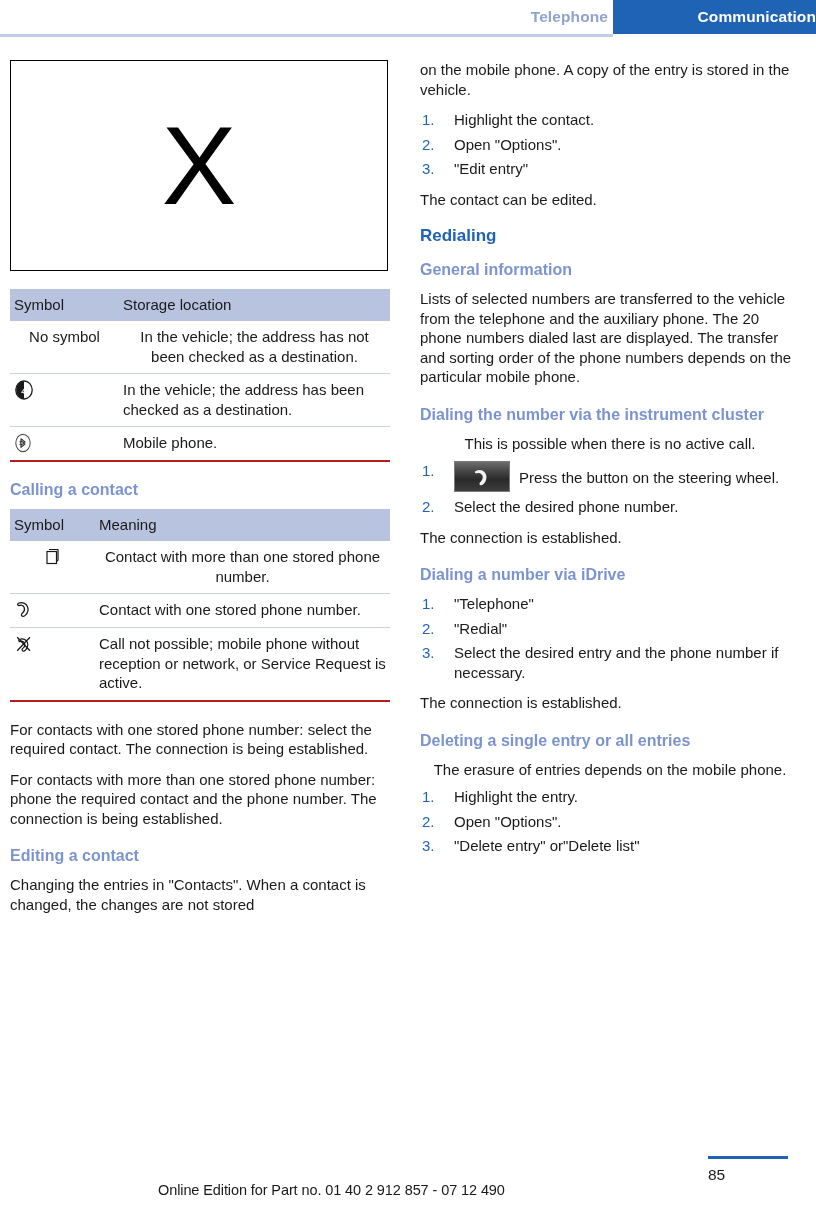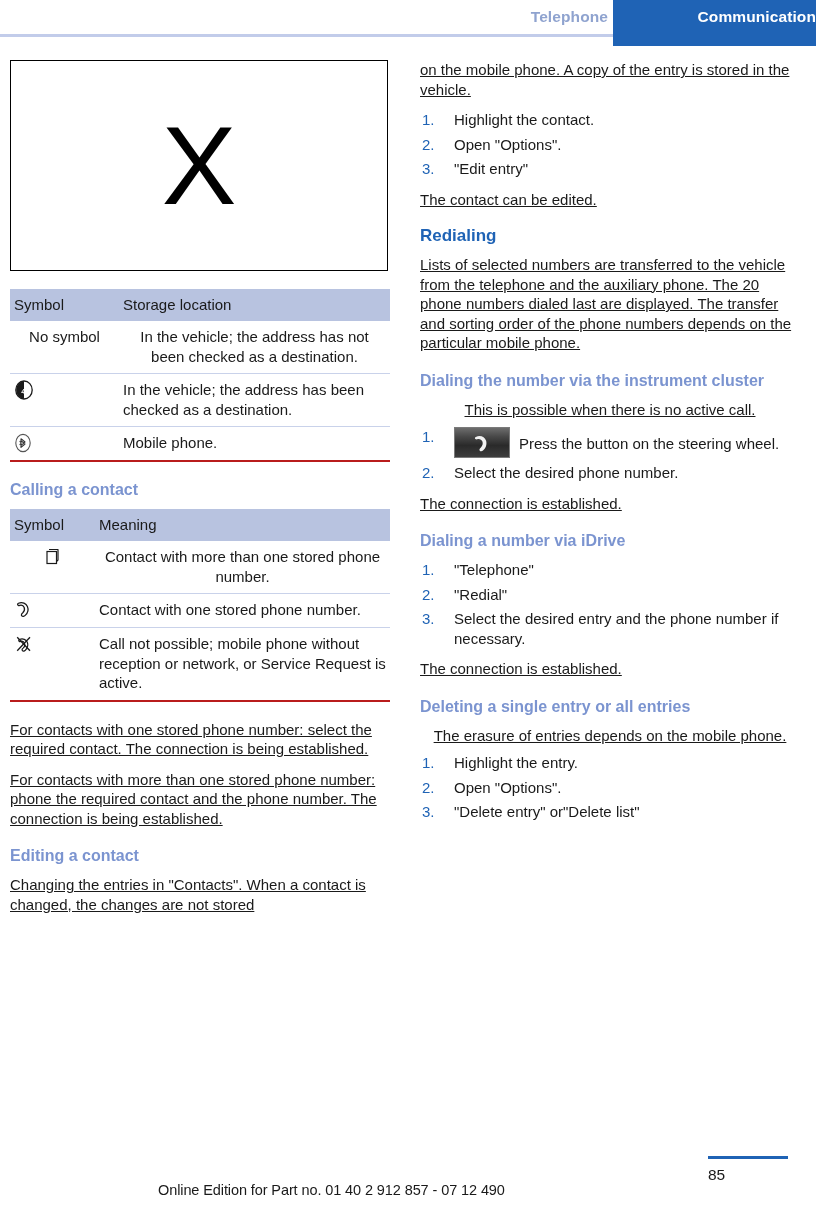--- a/index.html
+++ b/index.html
@@ -33,21 +33,21 @@
     font-size: 15.5px;
     font-weight: bold;
     color: #8fa3cf;
     letter-spacing: 0.1px;
   }
   .hdr-section {
     position: absolute;
     right: 0;
     top: 0;
     width: 203px;
-    height: 46px;
+    height: 34px;
     background: #1f63b5;
     color: #ffffff;
     font-size: 15.5px;
     font-weight: bold;
     line-height: 34px;
     padding-left: 16px;
     box-sizing: border-box;
     letter-spacing: 0.1px;
   }
   .hdr-rule {
@@ -72,21 +72,20 @@
     width: 380px;
     flex: 0 0 380px;
   }
 
   
   p {
     margin: 0 0 11px 0;
     font-size: 15px;
     line-height: 19.5px;
     color: #1a1a1a;
-    text-decoration: underline;
   }
   p.tight { margin-bottom: 8px; text-align: center; }
   h2.head-blue {
     margin: 16px 0 9px 0;
     font-size: 17px;
     font-weight: bold;
     color: #1f63b5;
     line-height: 21px;
   }
   h3.head-light {
@@ -352,20 +351,21 @@
 
     <ol class="steps">
       <li>Highlight the contact.</li>
       <li>Open "Options".</li>
       <li>"Edit entry"</li>
     </ol>
     <p>The contact can be edited.</p>
 
     <h2 class="head-blue">Redialing</h2>
 
+    <h3 class="head-light first">General information</h3>
     <p>Lists of selected numbers are transferred to the vehicle from the telephone and the auxiliary phone. The 20 phone numbers dialed last are displayed. The transfer and sorting order of the phone numbers depends on the particular mobile phone.</p>
 
     <h3 class="head-light">Dialing the number via the instrument cluster</h3>
     <p class="tight">This is possible when there is no active call.</p>
 
     <ol class="steps after-p">
       <li>
         <span class="swbtn">
           <svg width="26" height="20" viewBox="0 0 26 20">
             <path d="M6.8 4.0 C11.4 1.6 15.8 4.2 17.0 7.6 C18.2 11.0 17.0 15.2 14.0 17.6 C12.8 18.6 11.2 18.5 10.6 17.4 C10.0 16.3 10.9 15.3 11.9 14.4 C13.6 12.8 14.2 10.4 13.4 8.5 C12.6 6.6 10.3 5.6 8.3 6.3 C7.1 6.7 6.0 6.2 5.9 5.3 C5.8 4.7 6.2 4.3 6.8 4.0 Z" fill="#f2f2f2"></path>

